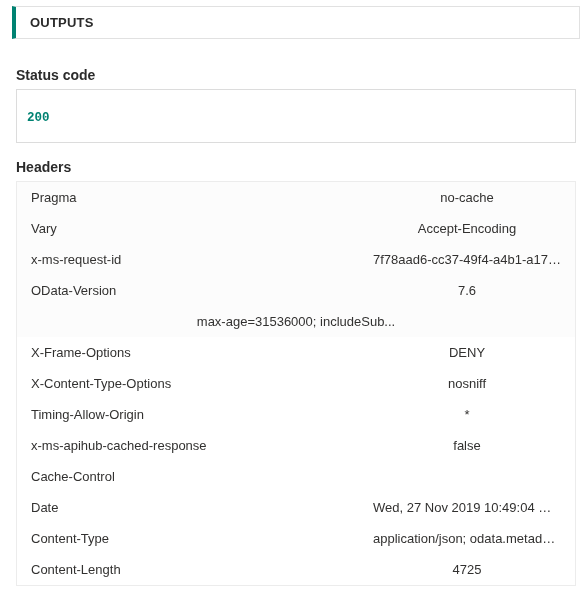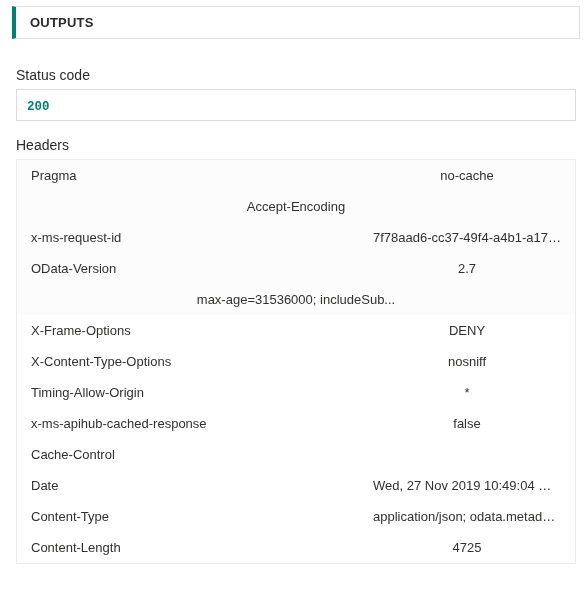--- a/index.html
+++ b/index.html
@@ -23,27 +23,27 @@
     margin-bottom: 28px;
   }
   .panel-title {
     font-size: 13px;
     font-weight: 700;
     color: #2b2b2b;
     letter-spacing: 0.2px;
   }
   .section-label {
     font-size: 14px;
-    font-weight: 400;
+    font-weight: 700;
     color: #2b2b2b;
     margin: 8px 0 6px 4px;
   }
   .status-box {
     border: 1px solid #dcdcdc;
-    padding: 6px 10px;
+    padding: 17px 10px;
     margin: 0 4px 16px 4px;
     background: #fff;
   }
   .status-value {
     font-family: Consolas, "Courier New", monospace;
     font-size: 12.5px;
     color: #008272;
     font-weight: 600;
   }
   .headers-table {
@@ -88,29 +88,30 @@
     <span class="status-value">200</span>
   </div>
 
   <div class="section-label">Headers</div>
   <div class="headers-table">
       <div class="row shade">
         <div class="key">Pragma</div>
         <div class="val">no-cache</div>
       </div>
       <div class="row shade">
+        <div class="key">Vary</div>
         <div class="val">Accept-Encoding</div>
       </div>
       <div class="row shade">
         <div class="key">x-ms-request-id</div>
         <div class="val">7f78aad6-cc37-49f4-a4b1-a179...</div>
       </div>
       <div class="row shade">
         <div class="key">OData-Version</div>
-        <div class="val">2.7</div>
+        <div class="val">7.6</div>
       </div>
       <div class="row shade">
         <div class="val">max-age=31536000; includeSub...</div>
       </div>
       <div class="row">
         <div class="key">X-Frame-Options</div>
         <div class="val">DENY</div>
       </div>
       <div class="row">
         <div class="key">X-Content-Type-Options</div>

